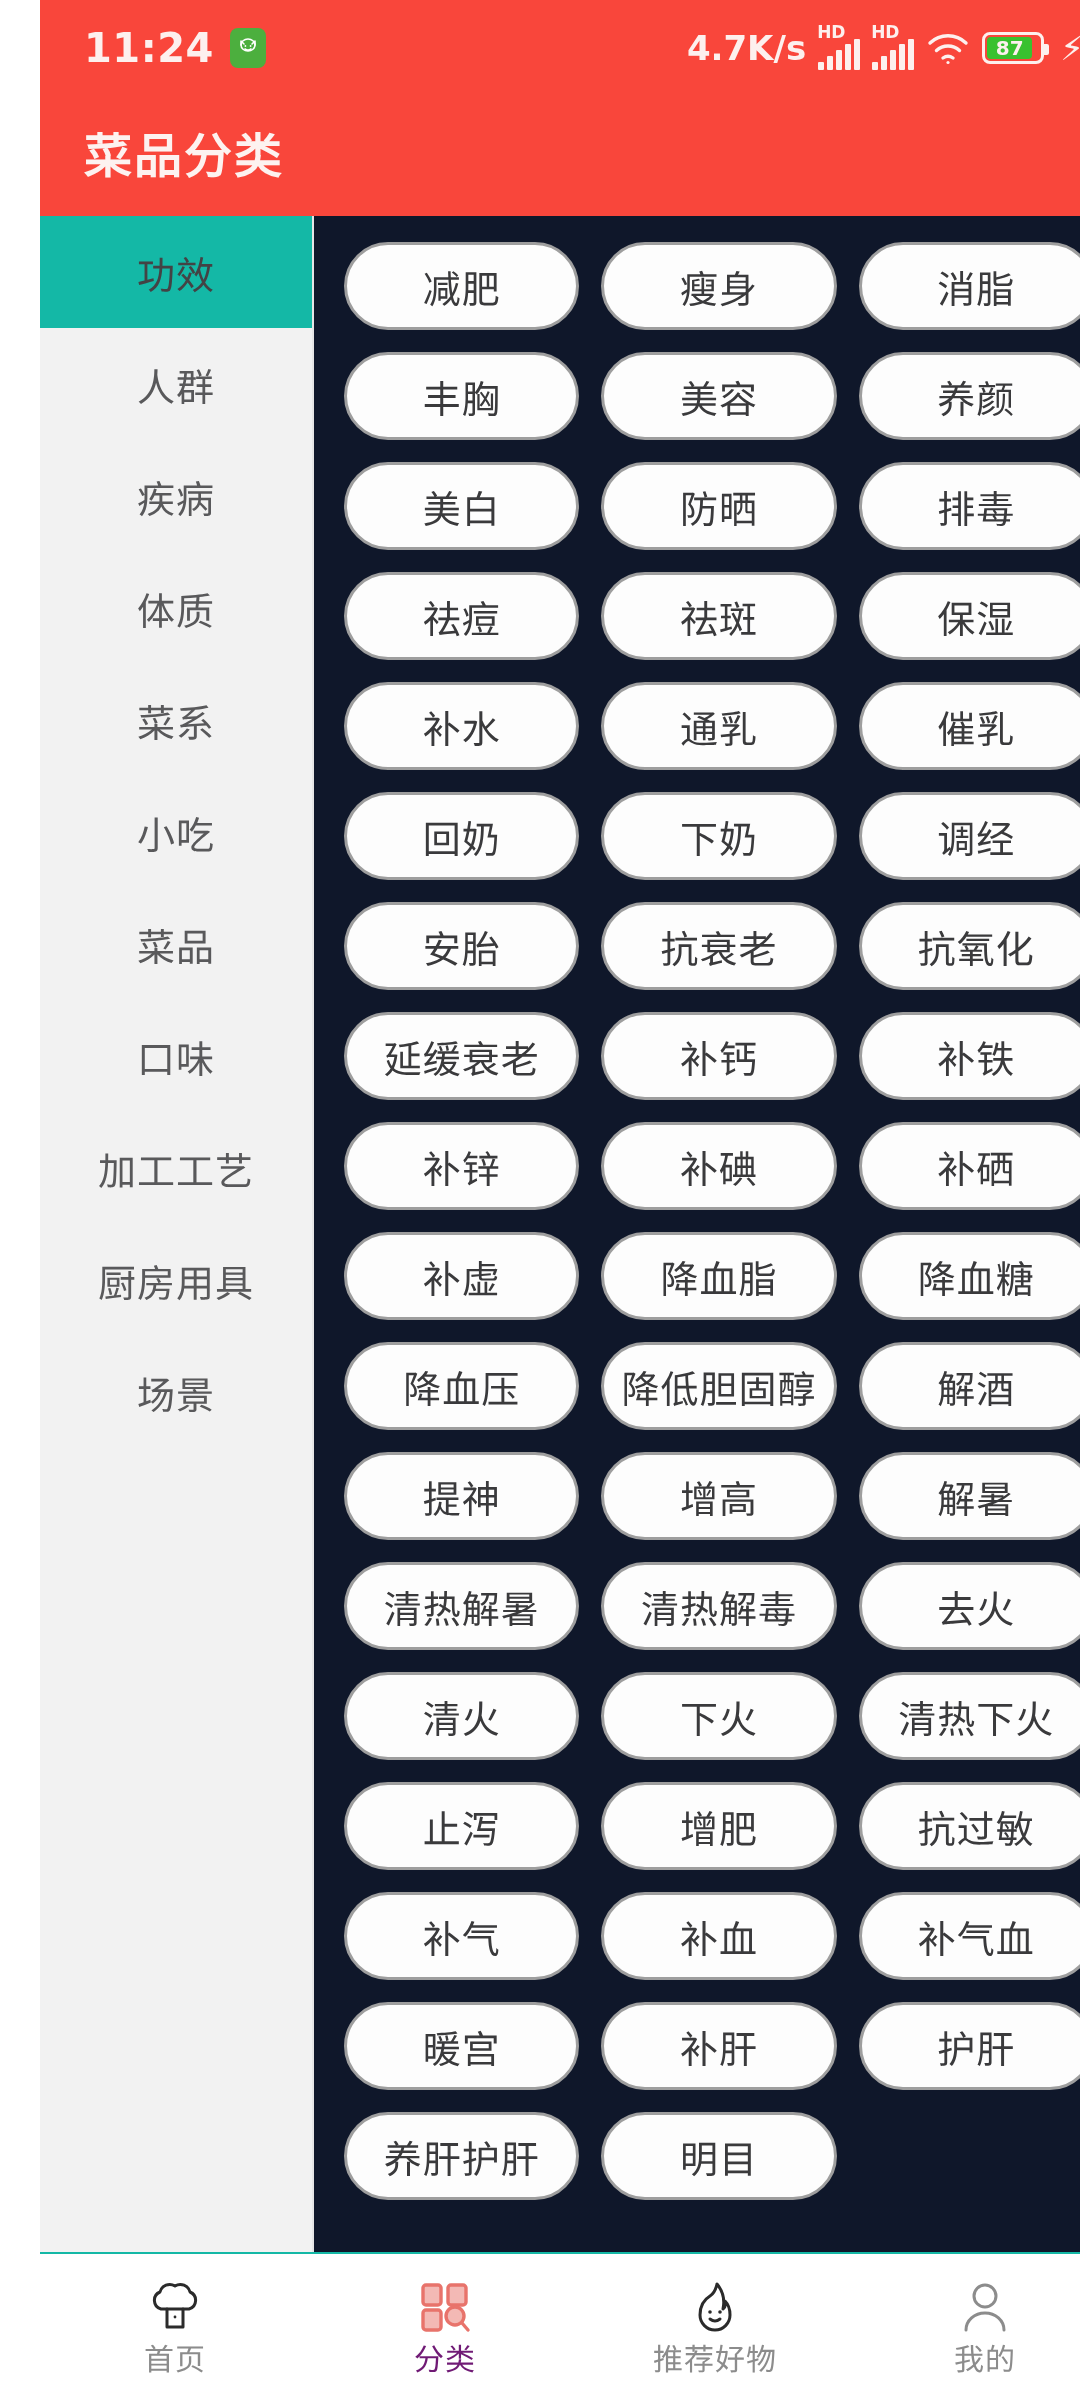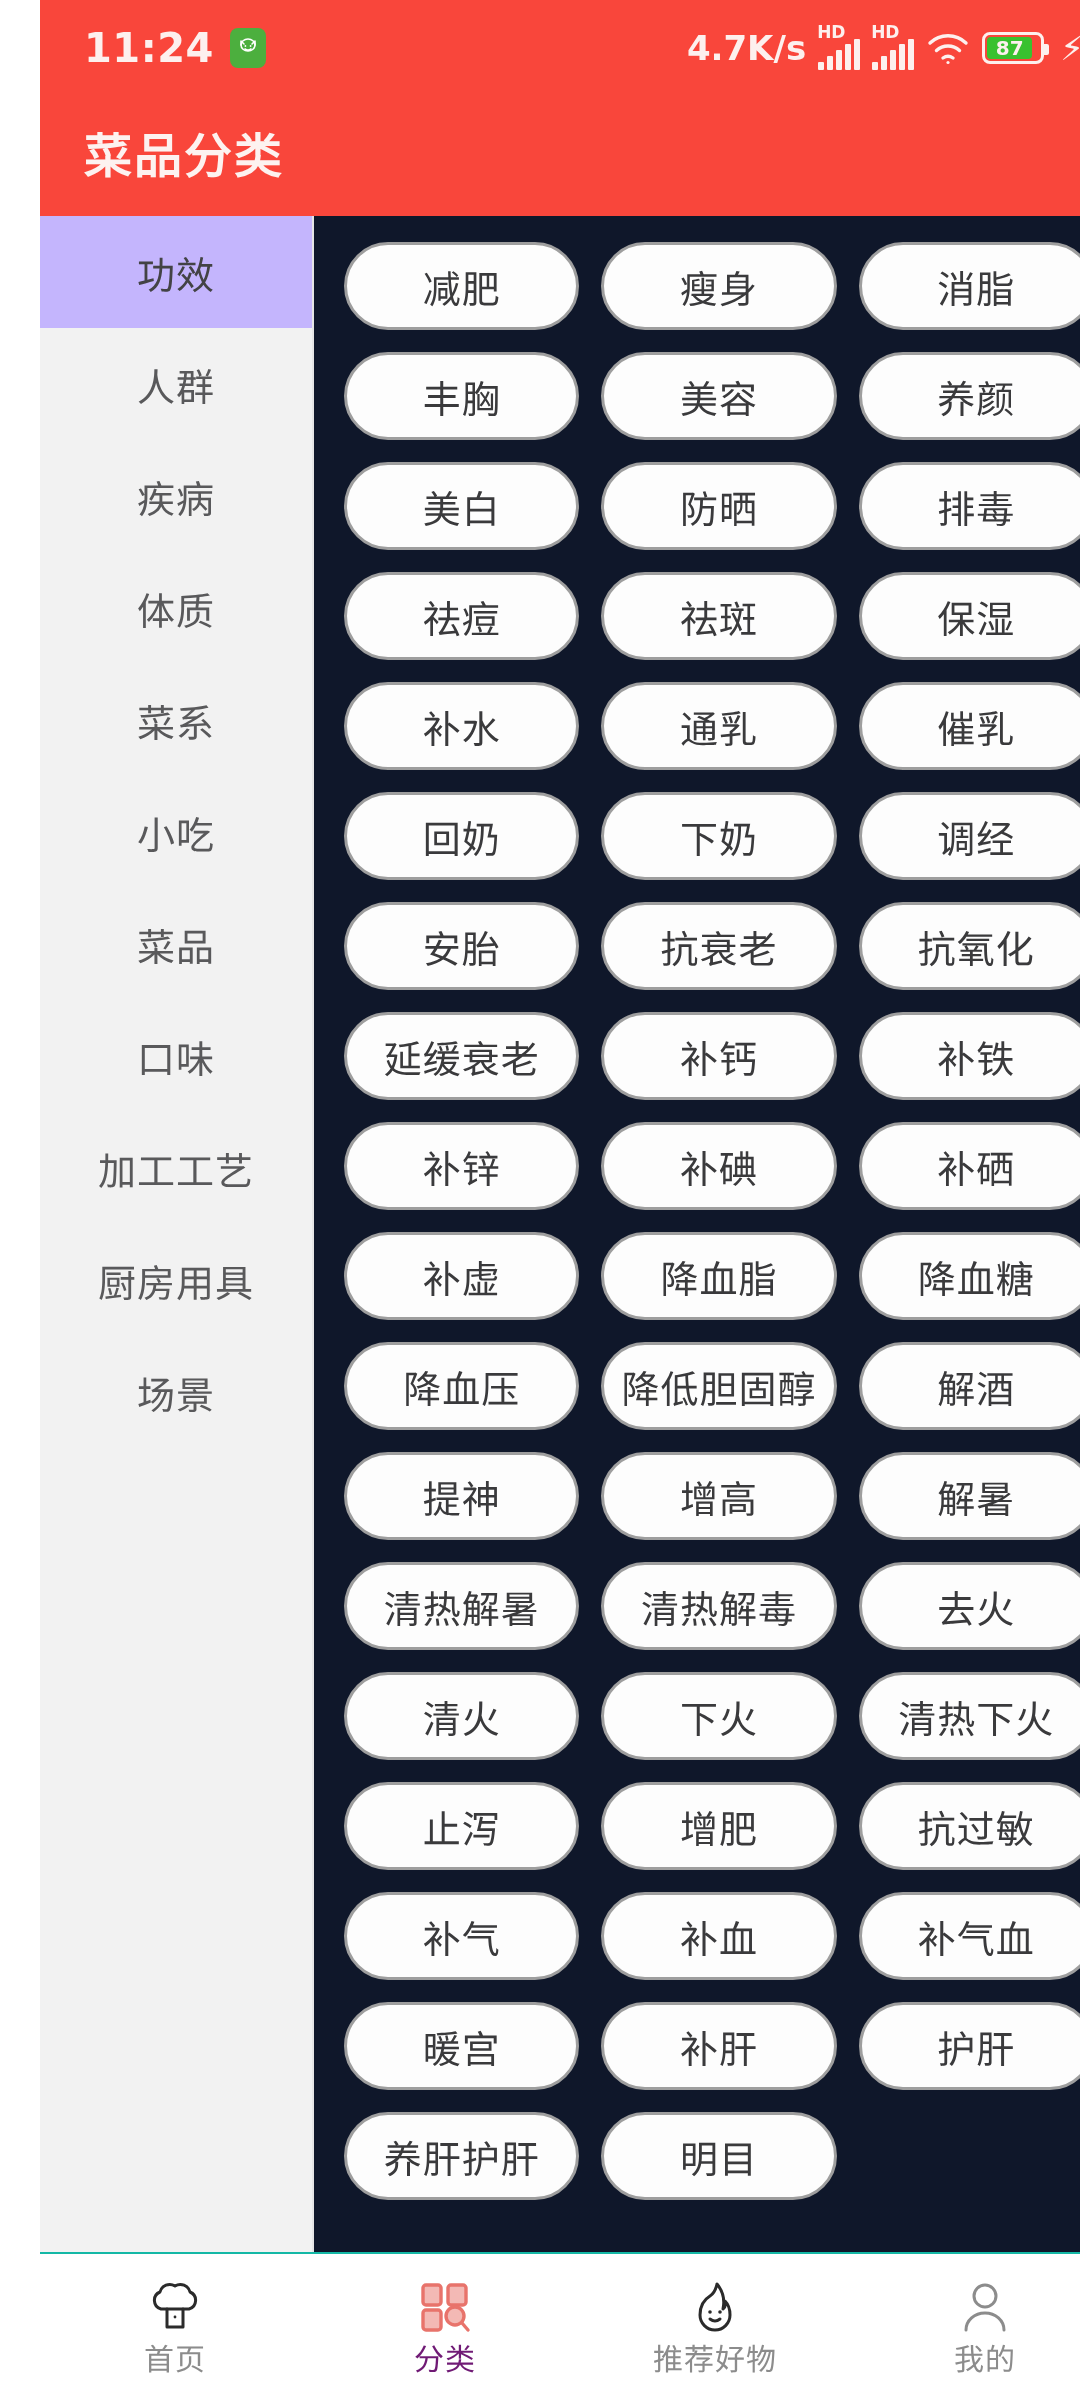--- a/index.html
+++ b/index.html
@@ -181,21 +181,21 @@
     height: 112px;
     display: flex;
     align-items: center;
     justify-content: center;
     font-size: 38px;
     color: #59595b;
     letter-spacing: 1px;
     box-sizing: border-box;
   }
   .side-item.active {
-    background: #c4b5fd;
+    background: #14b8a6;
     color: #434345;
     font-weight: normal;
   }
 
   
   .grid-wrap {
     flex: 1 1 auto;
     background: #0f172a;
     padding: 26px 26px 0 30px;
     box-sizing: border-box;

